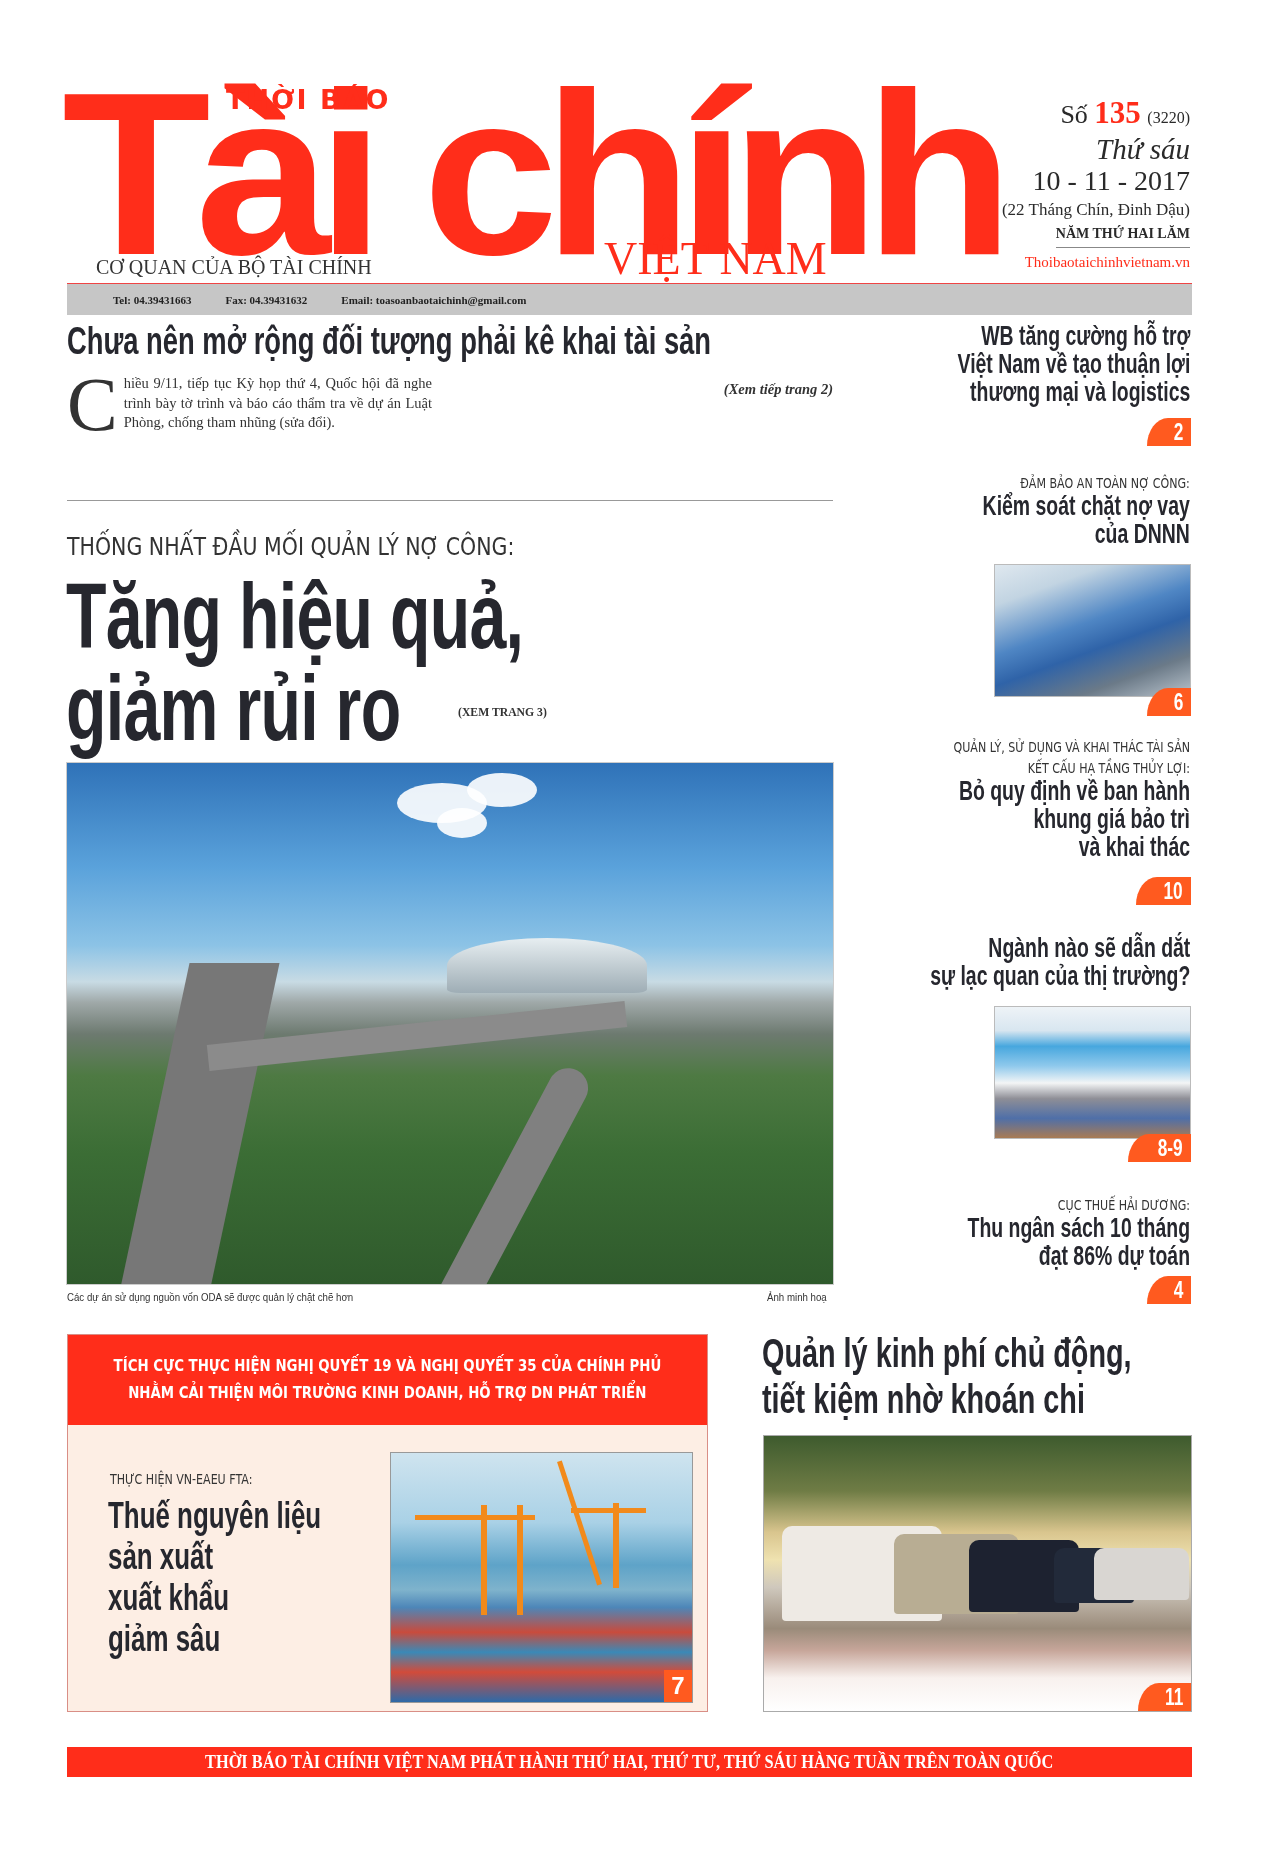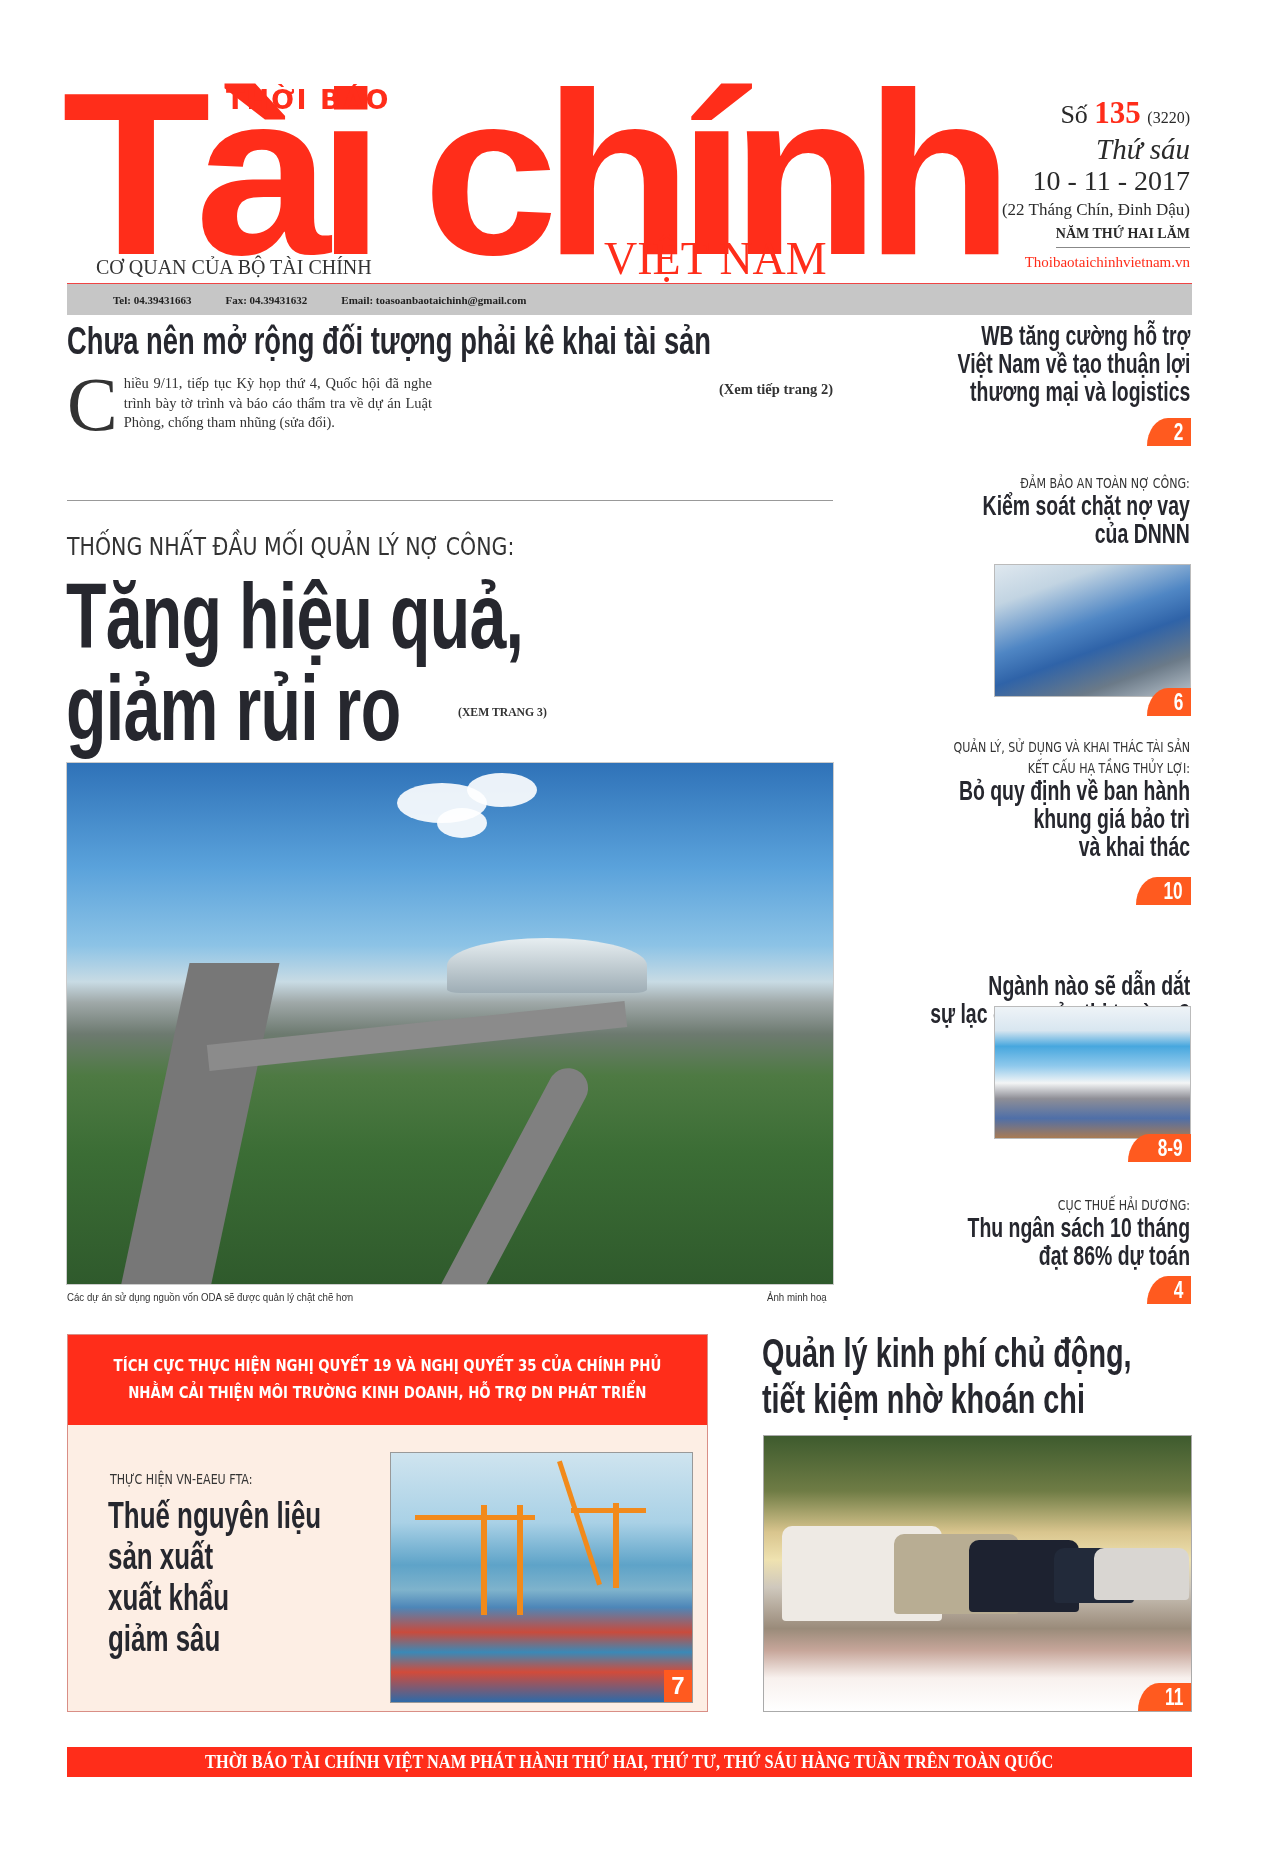--- a/index.html
+++ b/index.html
@@ -57,21 +57,21 @@
   .lead-title { position: absolute; left: 67px; top: 320px; font-size: 38px; transform-origin: left top; }
   .lead-body {
     position: absolute; left: 67px; top: 374px; width: 766px;
     display: grid; grid-template-columns: 1fr 1fr; column-gap: 36px;
     font-family: "Liberation Serif", serif; font-size: 14.5px; line-height: 19.5px; color: #333;
     text-align: justify;
   }
   .dropcap { float: left; font-size: 76px; line-height: 56px; margin: 2px 6px 0 0; color: #333; }
   .lead-body p { text-indent: 0; }
   .lead-body p + p { text-indent: 18px; }
-  .lead-more { text-align: right; font-weight: 700; margin-top: 6px; }
+  .lead-more { text-align: right; font-style: italic; font-weight: 700; margin-top: 6px; }
   .rule { position: absolute; left: 67px; top: 500px; width: 766px; height: 1px; background: #999; }
 
   
   .main-kicker { position: absolute; left: 67px; top: 532px; font-size: 25px; transform-origin: left top; }
   .main-title {
     position: absolute; left: 66px; top: 570px; font-size: 92px; line-height: 92px;
     transform-origin: left top; letter-spacing: -1px;
   }
   .main-see { position: absolute; left: 458px; top: 704px; font-family: "Liberation Serif", serif; font-weight: 700; font-size: 13px; color: #333; transform: scaleX(0.9); transform-origin: left top; }
   .main-image {
@@ -209,21 +209,21 @@
 
 <div class="side-item" style="top:738px;">
   <span class="kicker">QUẢN LÝ, SỬ DỤNG VÀ KHAI THÁC TÀI SẢN</span>
   <span class="kicker" style="margin-top:3px;">KẾT CẤU HẠ TẦNG THỦY LỢI:</span>
   <span class="hl">Bỏ quy định về ban hành</span>
   <span class="hl">khung giá bảo trì</span>
   <span class="hl">và khai thác</span>
 </div>
 <div class="page-tab" style="top:877px;"><span>10</span></div>
 
-<div class="side-item" style="top:934px;margin-top:38px;">
+<div class="side-item" style="top:934px;">
   <span class="hl">Ngành nào sẽ dẫn dắt</span>
   <span class="hl">sự lạc quan của thị trường?</span>
 </div>
 <div class="thumb bank"></div>
 <div class="page-tab" style="top:1134px;"><span>8-9</span></div>
 
 <div class="side-item" style="top:1196px;">
   <span class="kicker">CỤC THUẾ HẢI DƯƠNG:</span>
   <span class="hl">Thu ngân sách 10 tháng</span>
   <span class="hl">đạt 86% dự toán</span>

